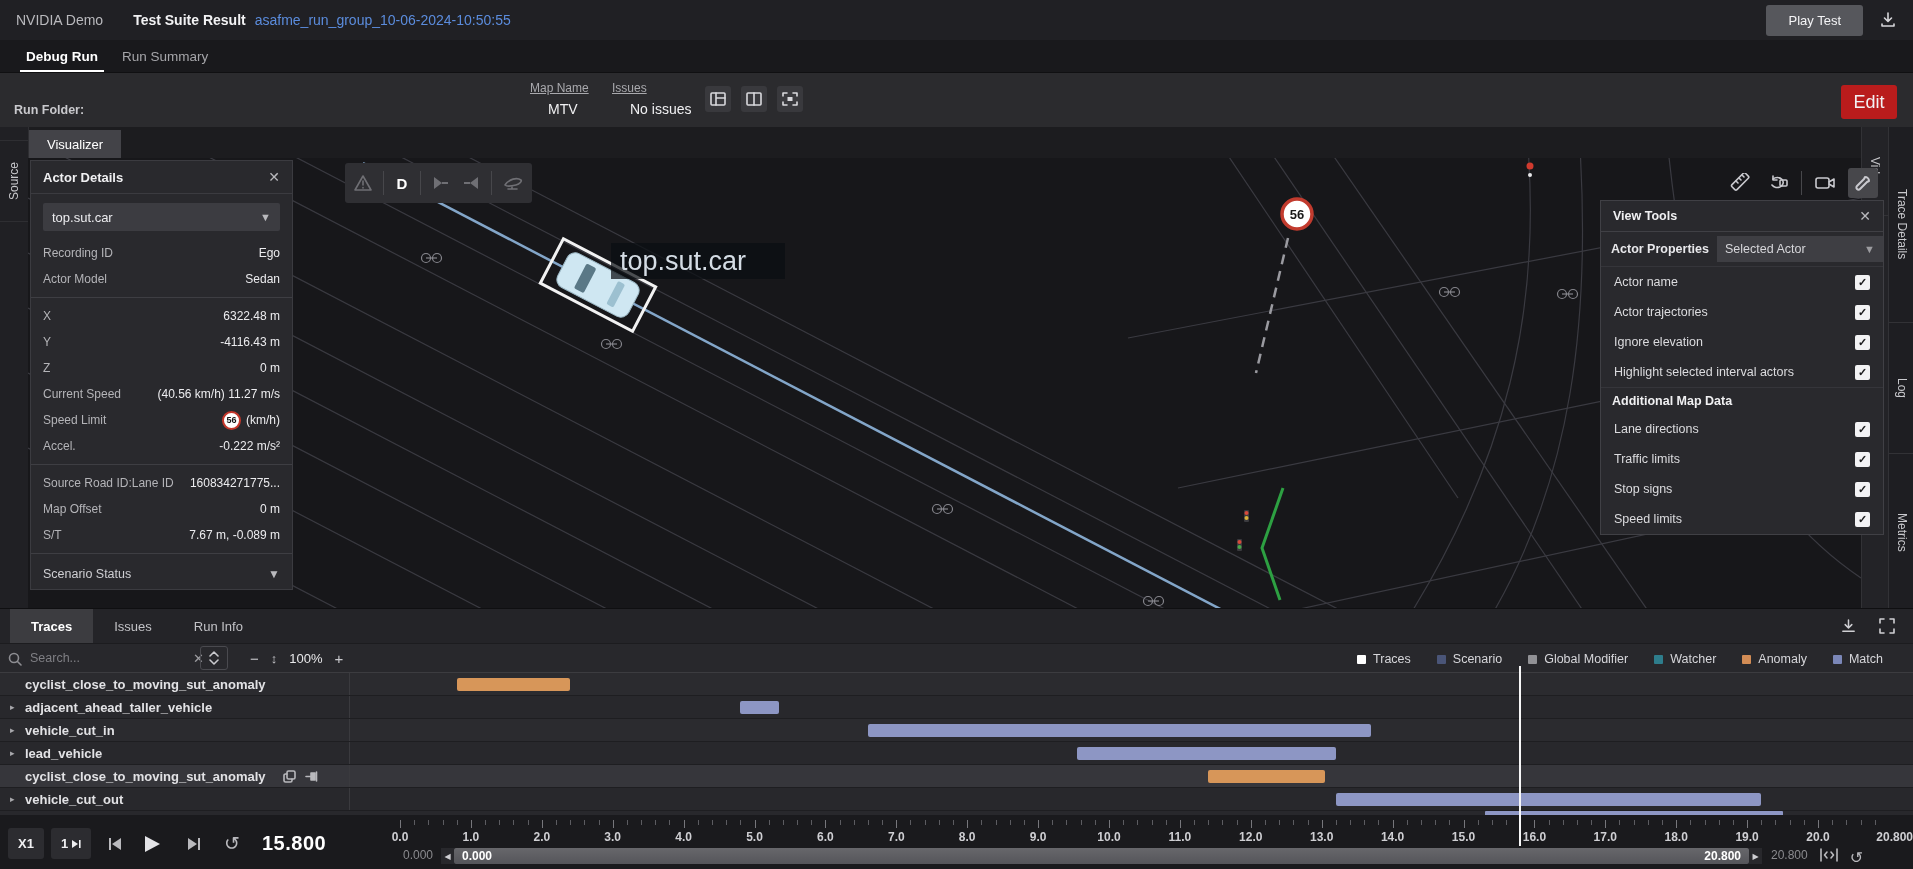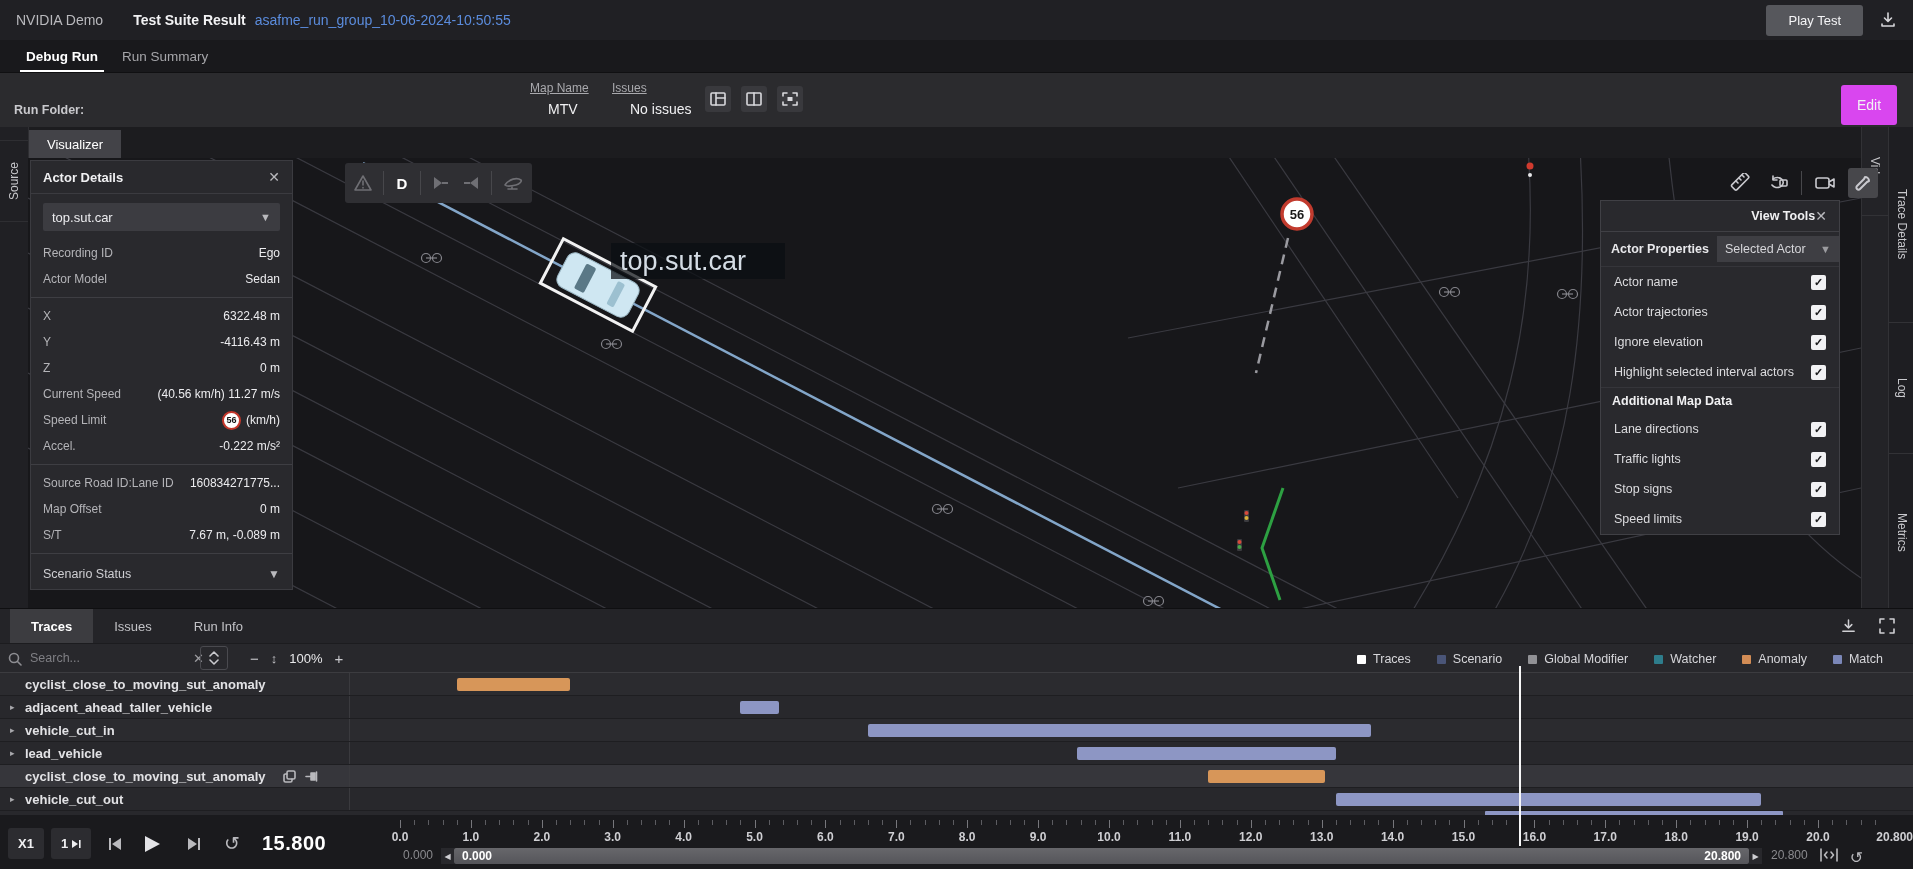--- a/index.html
+++ b/index.html
@@ -24,21 +24,21 @@
   .nav-tab.active:after{content:"";position:absolute;left:6px;right:6px;bottom:0;height:2px;background:#fff;}
 
   
   #run-bar{left:0;top:73px;right:0;height:54px;background:#2b2b2e;}
   #run-folder{left:14px;top:30px;font-size:12.5px;color:#c9c9cd;font-weight:bold;}
   .rb-group{top:8px;}
   .rb-label{font-size:12px;color:#a9a9ad;text-decoration:underline;}
   .rb-value{font-size:14px;color:#f0f0f2;margin-top:6px;margin-left:18px;}
   .rb-icons{top:13px;display:flex;gap:10px;}
   .rb-icon-btn{width:26px;height:26px;background:#39393d;border-radius:3px;display:flex;align-items:center;justify-content:center;color:#d9d9dd;cursor:pointer;}
-  #edit-btn{right:16px;top:12px;width:56px;height:40px;background:#d946ef;color:#f2f2f4;font-size:14px;border:none;border-radius:3px;cursor:pointer;font-family:inherit;}
+  #edit-btn{right:16px;top:12px;width:56px;height:34px;background:#b91c1c;color:#f2f2f4;font-size:18px;border:none;border-radius:3px;cursor:pointer;font-family:inherit;}
 
   
   #left-strip{left:0;top:127px;width:28px;height:481px;background:#202024;border-right:1px solid #2e2e32;}
   #source-tab{left:0;top:140px;width:28px;height:80px;display:flex;align-items:center;justify-content:center;border-bottom:1px solid #2e2e32;border-top:1px solid #2e2e32;color:#c9c9cd;font-size:12px;cursor:pointer;}
   .vtext-left{writing-mode:vertical-rl;transform:rotate(180deg);}
   .vtext-right{writing-mode:vertical-rl;}
   #visualizer-tab{left:29px;top:130px;height:28px;background:#434348;color:#fff;font-size:13px;display:flex;align-items:center;padding:0 18px;cursor:pointer;}
   #map-wrap{left:28px;top:158px;width:1833px;height:450px;background:#17171a;overflow:hidden;}
 
   #video-strip{left:1861px;top:127px;width:27px;height:481px;background:#232327;border-left:1px solid #323236;}
@@ -64,21 +64,21 @@
   #ad-select .chev{margin-left:auto;color:#b9b9bd;font-size:11px;}
   .ad-row{display:flex;align-items:center;height:26px;padding:0 12px;font-size:12px;}
   .ad-row .lbl{color:#b4b4b8;}
   .ad-row .val{margin-left:auto;color:#ececef;text-align:right;display:flex;align-items:center;gap:5px;}
   .ad-sep{border:none;border-top:1px solid #3e3e43;margin:5px 0;}
   .sl-badge{width:19px;height:19px;border-radius:50%;background:#fff;border:2.5px solid #c4372b;box-sizing:border-box;color:#161616;font-size:9px;font-weight:bold;display:flex;align-items:center;justify-content:center;}
   #ad-scenario{display:flex;align-items:center;height:30px;padding:0 12px;font-size:12.5px;color:#cfcfd3;cursor:pointer;}
   #ad-scenario .chev{margin-left:auto;color:#b9b9bd;font-size:12px;}
 
   
-  #view-tools{left:1600px;top:200px;width:240px;background:#29292d;border:1px solid #404045;box-sizing:border-box;z-index:4;text-align:right;}
+  #view-tools{left:1600px;top:200px;width:284px;background:#29292d;border:1px solid #404045;box-sizing:border-box;z-index:4;}
   #vt-header{height:30px;display:flex;align-items:center;padding:0 12px;border-bottom:1px solid #404045;}
   #vt-title{font-size:12.5px;font-weight:bold;color:#f0f0f2;flex:1;}
   #vt-props{height:34px;display:flex;align-items:center;padding:0 0 0 10px;border-bottom:1px solid #35353a;}
   #vt-props .lbl{font-size:12.5px;font-weight:bold;color:#e8e8eb;}
   #vt-actor-select{margin-left:8px;flex:1;height:26px;background:#3e3e43;display:flex;align-items:center;padding:0 8px;font-size:12.5px;color:#d6d6da;cursor:pointer;}
   #vt-actor-select .chev{margin-left:auto;color:#9c9ca0;font-size:11px;}
   .vt-row{display:flex;align-items:center;height:30px;padding:0 13px;font-size:12.5px;color:#dcdcdf;}
   .vt-row .cbx{margin-left:auto;}
   .cbx{width:15px;height:15px;background:#f2f2f4;border-radius:2px;display:flex;align-items:center;justify-content:center;color:#1c1c1e;font-size:11px;font-weight:bold;cursor:pointer;}
   #vt-section{height:26px;display:flex;align-items:center;padding:0 11px;font-size:12.5px;font-weight:bold;color:#f0f0f2;border-top:1px solid #35353a;}
@@ -461,21 +461,21 @@
           <div class="cbx">✓</div>
         </div>
       </div>
     <div id="vt-section">Additional Map Data</div>
     <div id="vt-opts2">
         <div class="vt-row">
           <span>Lane directions</span>
           <div class="cbx">✓</div>
         </div>
         <div class="vt-row">
-          <span>Traffic lights</span>
+          <span>Traffic limits</span>
           <div class="cbx">✓</div>
         </div>
         <div class="vt-row">
           <span>Stop signs</span>
           <div class="cbx">✓</div>
         </div>
         <div class="vt-row">
           <span>Speed limits</span>
           <div class="cbx">✓</div>
         </div>

